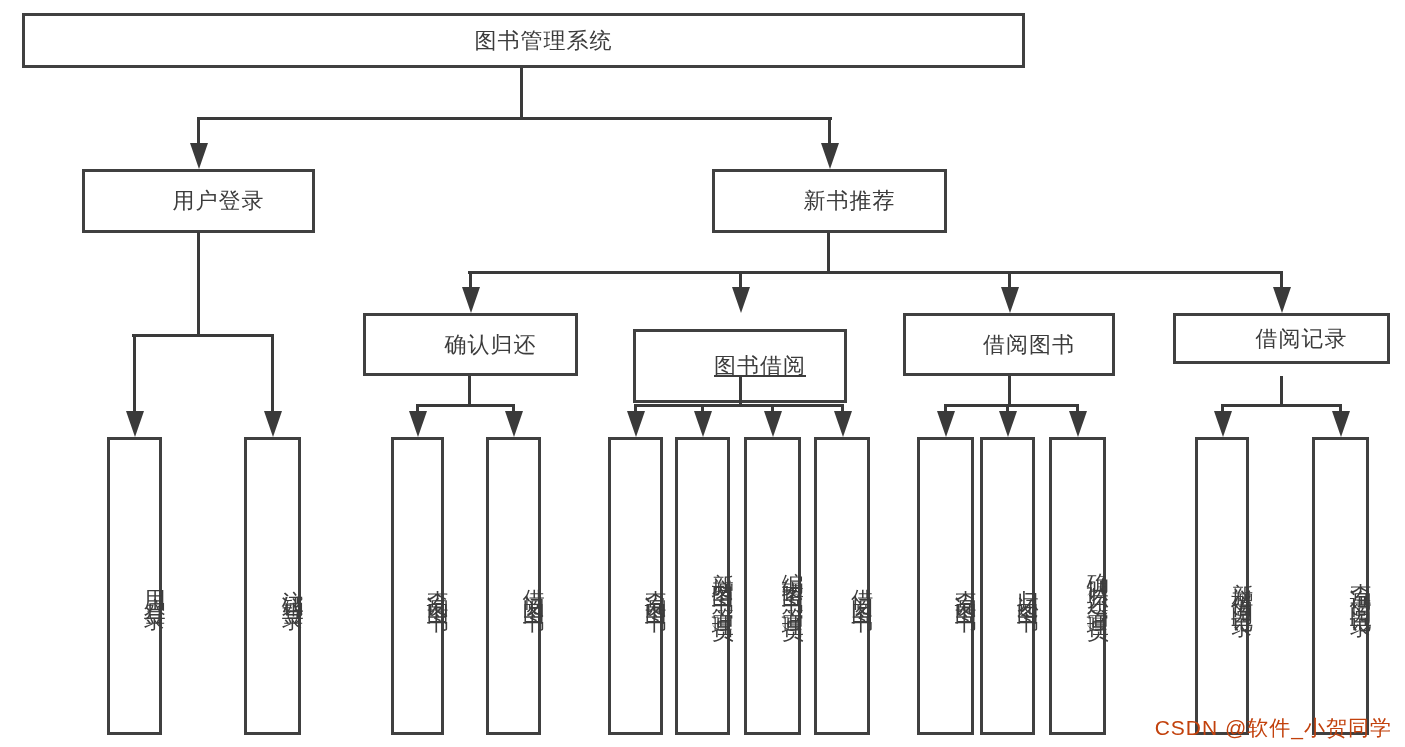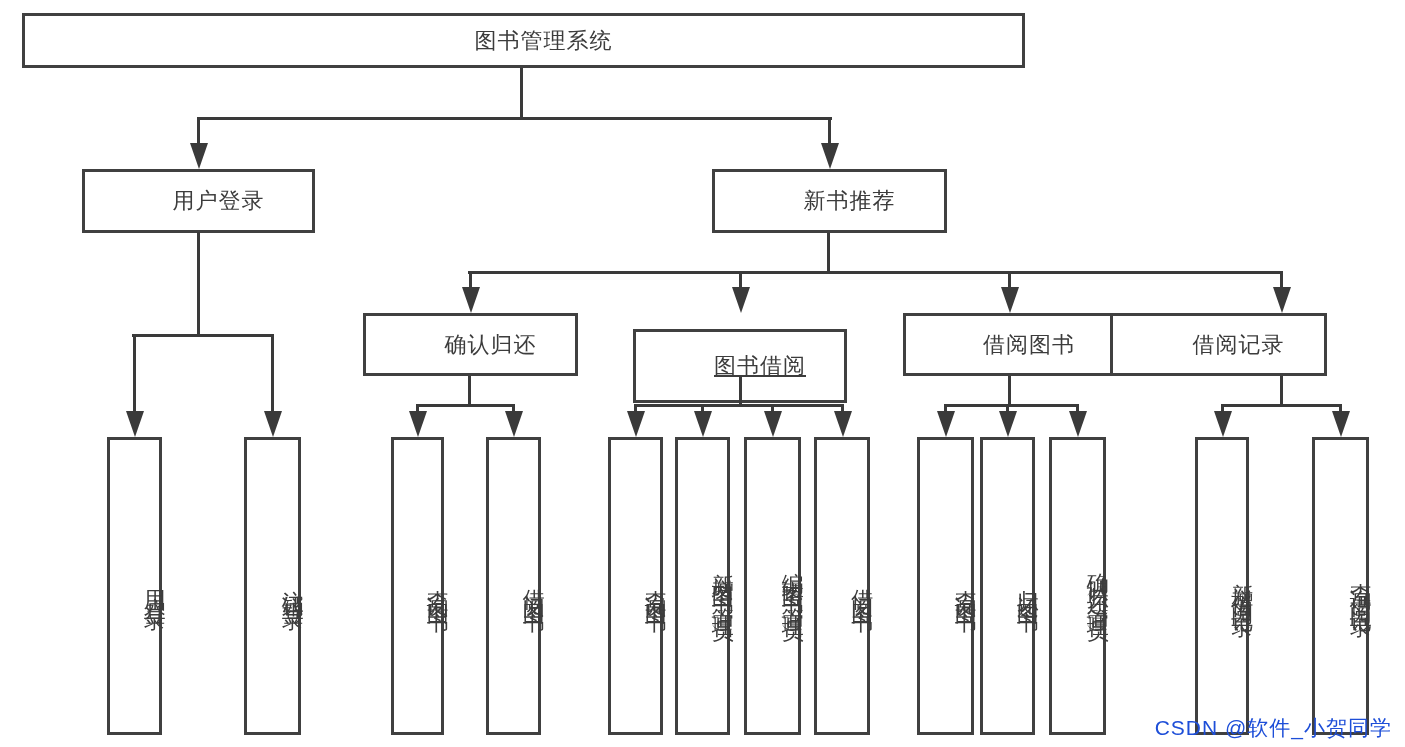--- a/index.html
+++ b/index.html
@@ -57,21 +57,21 @@
     width: 0; height: 0;
     border-left: 9px solid transparent;
     border-right: 9px solid transparent;
     border-top: 26px solid #3a3a3a;
   }
   .watermark {
     position: absolute;
     top: 714px;
     right: 13px;
     font-size: 21px;
-    color: #1d4ed8;
+    color: #c2410c;
     letter-spacing: 1px;
     white-space: nowrap;
   }
 </style>
 </head>
 <body>
 
 <div class="canvas">
 
   <div class="node" style="left:22px; top:13px; width:1003px; height:55px;">
@@ -91,21 +91,21 @@
   </div>
 
   <div class="node" style="left:633px; top:329px; width:214px; height:74px;text-decoration:underline;">
     <span class="hlabel">图书借阅</span>
   </div>
 
   <div class="node" style="left:903px; top:313px; width:212px; height:63px;">
     <span class="hlabel">借阅图书</span>
   </div>
 
-  <div class="node" style="left:1110px; top:313px; width:217px; height:63px;">
+  <div class="node" style="left:1173px; top:313px; width:217px; height:51px;">
     <span class="hlabel">借阅记录</span>
   </div>
 
   <div class="node leaf" style="left:107px; width:55px;">
     <span class="vtext">用户登录</span>
   </div>
   <div class="node leaf" style="left:244px; width:57px;">
     <span class="vtext">注销登录</span>
   </div>
 

